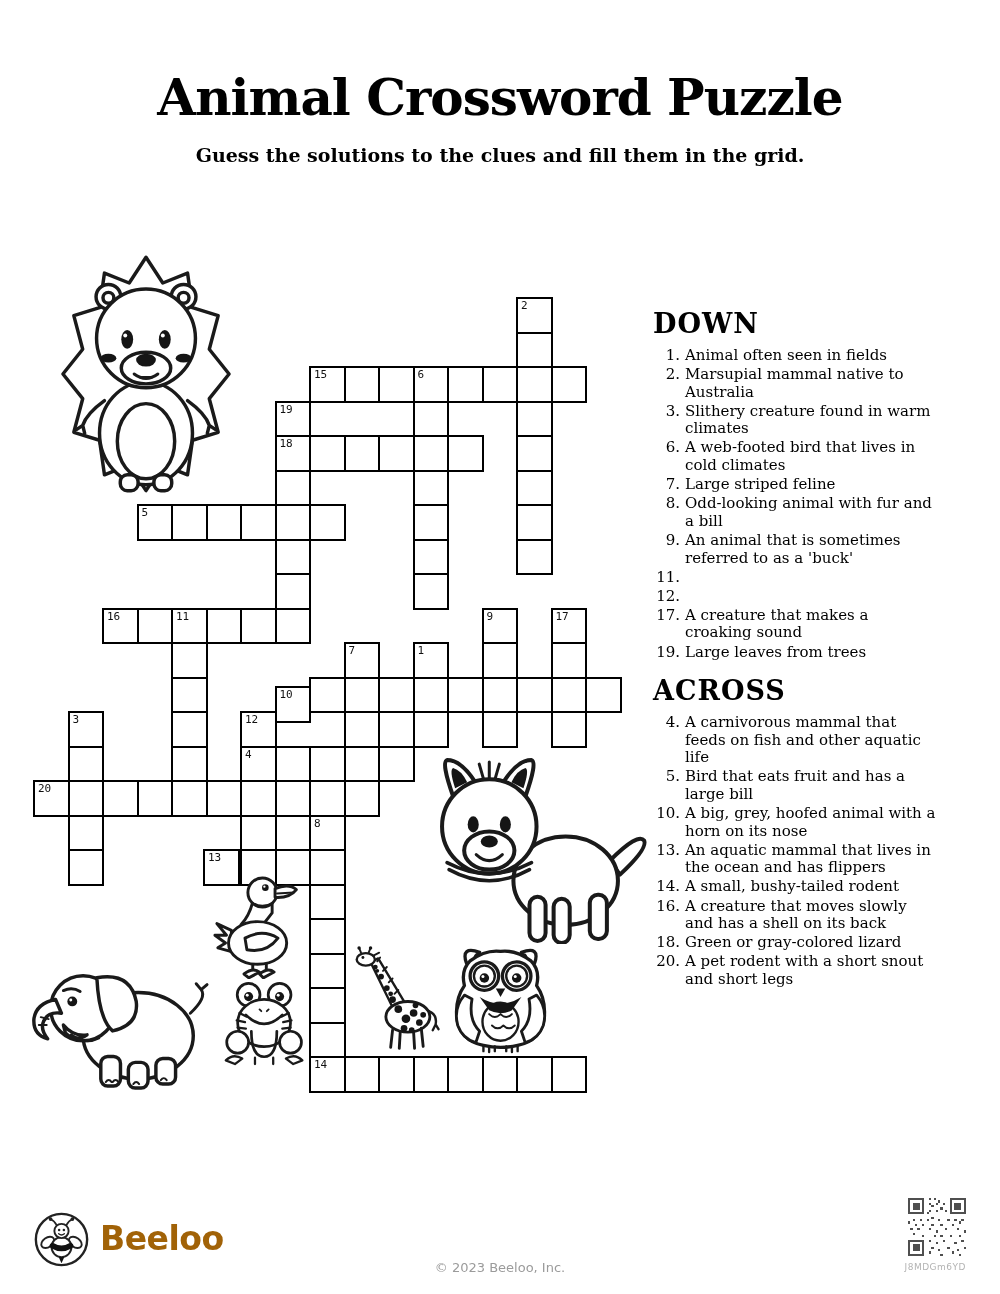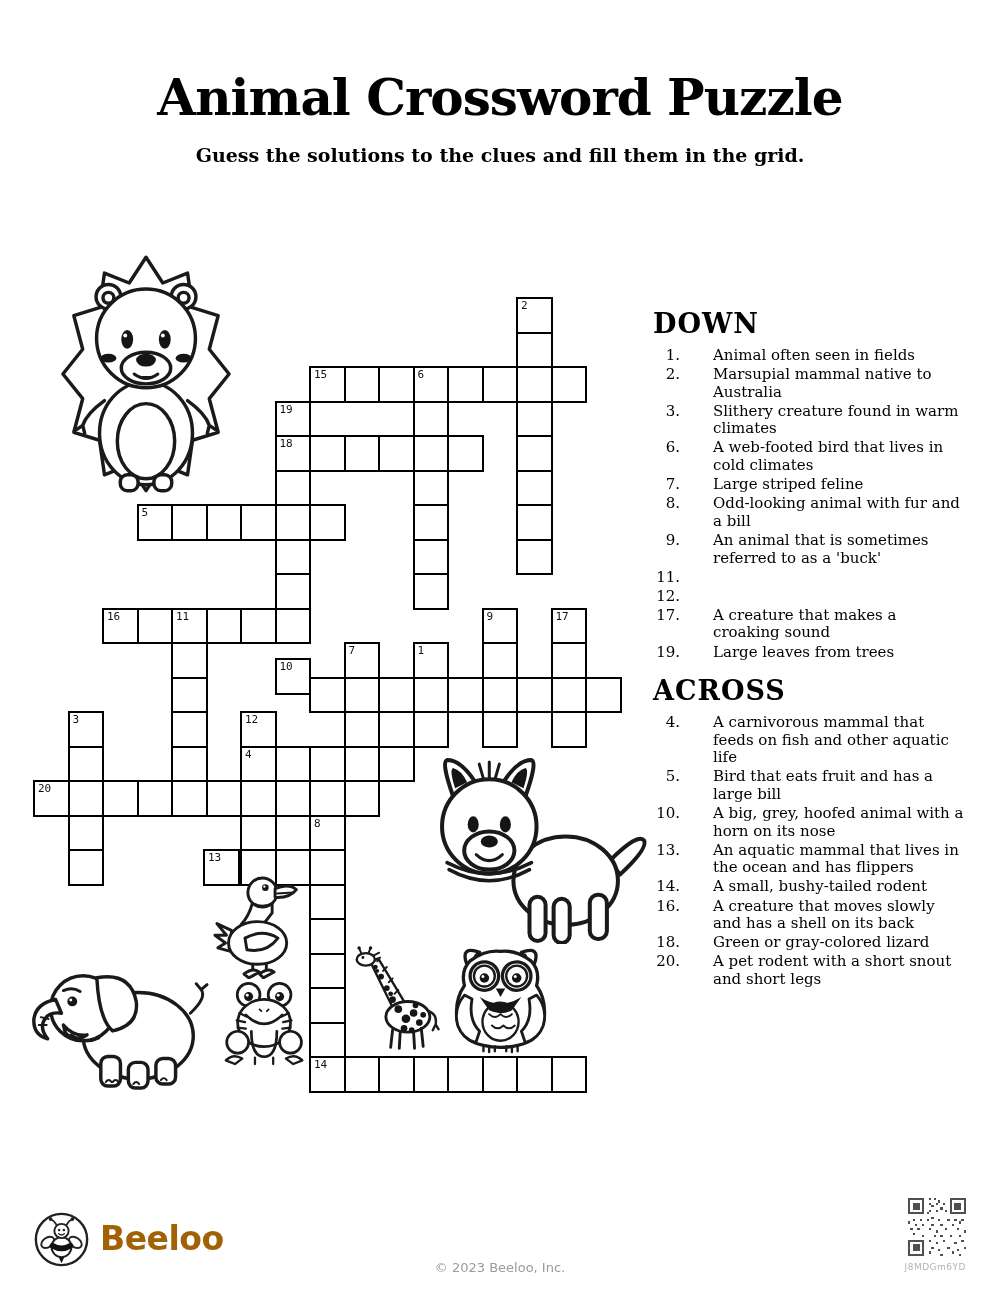--- a/index.html
+++ b/index.html
@@ -11,21 +11,21 @@
             font:700 19px "DejaVu Serif",serif;}
   
   #grid{position:absolute;left:33px;top:297px;width:625px;height:797px;}
   .cw-cell{position:absolute;box-sizing:border-box;border:2px solid #000;background:#fff;}
   .cw-num{position:absolute;top:0px;left:3px;font:11px "DejaVu Sans Mono",monospace;color:#111;}
   
   .clues{position:absolute;left:653px;top:308px;width:320px;}
   .clues h2{font:700 27px "DejaVu Serif",serif;margin:0 0 8px 0;letter-spacing:1px;}
   .clue{display:flex;margin:0 0 1.5px 0;font:500 15px "DejaVu Serif",serif;line-height:17.6px;}
   .clue .num{width:27px;text-align:right;padding-right:5px;flex:none;}
-  .clue .txt{max-width:252px;margin-left:28px;}
+  .clue .txt{max-width:252px;}
   .across-sec{margin-top:14px;}
   
   .illus{position:absolute;pointer-events:none;}
   
   .logo{position:absolute;left:33px;top:1211px;}
   .brand{position:absolute;left:100px;top:1219px;font:700 33px "DejaVu Sans",sans-serif;color:#a16207;letter-spacing:-0.5px;}
   .copyright{position:absolute;left:0;top:1260px;width:100%;text-align:center;
              font:400 13px "DejaVu Sans",sans-serif;color:#9b9b9b;}
   .qr{position:absolute;left:908px;top:1198px;}
   .qr-code-text{position:absolute;left:880px;top:1262px;width:86px;text-align:right;
@@ -120,21 +120,21 @@
       </div>
       <div class="cw-cell" style="left: 310.5px; top: 379.5px; width: 36.5px; height: 36.5px;"></div>
       <div class="cw-cell" style="left: 310.5px; top: 414px; width: 36.5px; height: 36.5px;"></div>
       <div class="cw-cell" style="left: 310.5px; top: 448.5px; width: 36.5px; height: 36.5px;"></div>
       <div class="cw-cell" style="left: 310.5px; top: 483px; width: 36.5px; height: 36.5px;"></div>
       <div class="cw-cell" style="left: 379.5px; top: 345px; width: 36.5px; height: 36.5px;">
         <span class="cw-num">1</span>
       </div>
       <div class="cw-cell" style="left: 379.5px; top: 379.5px; width: 36.5px; height: 36.5px;"></div>
       <div class="cw-cell" style="left: 379.5px; top: 414px; width: 36.5px; height: 36.5px;"></div>
-      <div class="cw-cell" style="left: 241.5px; top: 361px; width: 36.5px; height: 36.5px;">
+      <div class="cw-cell" style="left: 241.5px; top: 389px; width: 36.5px; height: 36.5px;">
         <span class="cw-num">10</span>
       </div>
       <div class="cw-cell" style="left: 276px; top: 379.5px; width: 36.5px; height: 36.5px;"></div>
       <div class="cw-cell" style="left: 345px; top: 379.5px; width: 36.5px; height: 36.5px;"></div>
       <div class="cw-cell" style="left: 414px; top: 379.5px; width: 36.5px; height: 36.5px;"></div>
       <div class="cw-cell" style="left: 483px; top: 379.5px; width: 36.5px; height: 36.5px;"></div>
       <div class="cw-cell" style="left: 552px; top: 379.5px; width: 36.5px; height: 36.5px;"></div>
       <div class="cw-cell" style="left: 34.5px; top: 414px; width: 36.5px; height: 36.5px;">
         <span class="cw-num">3</span>
       </div>

